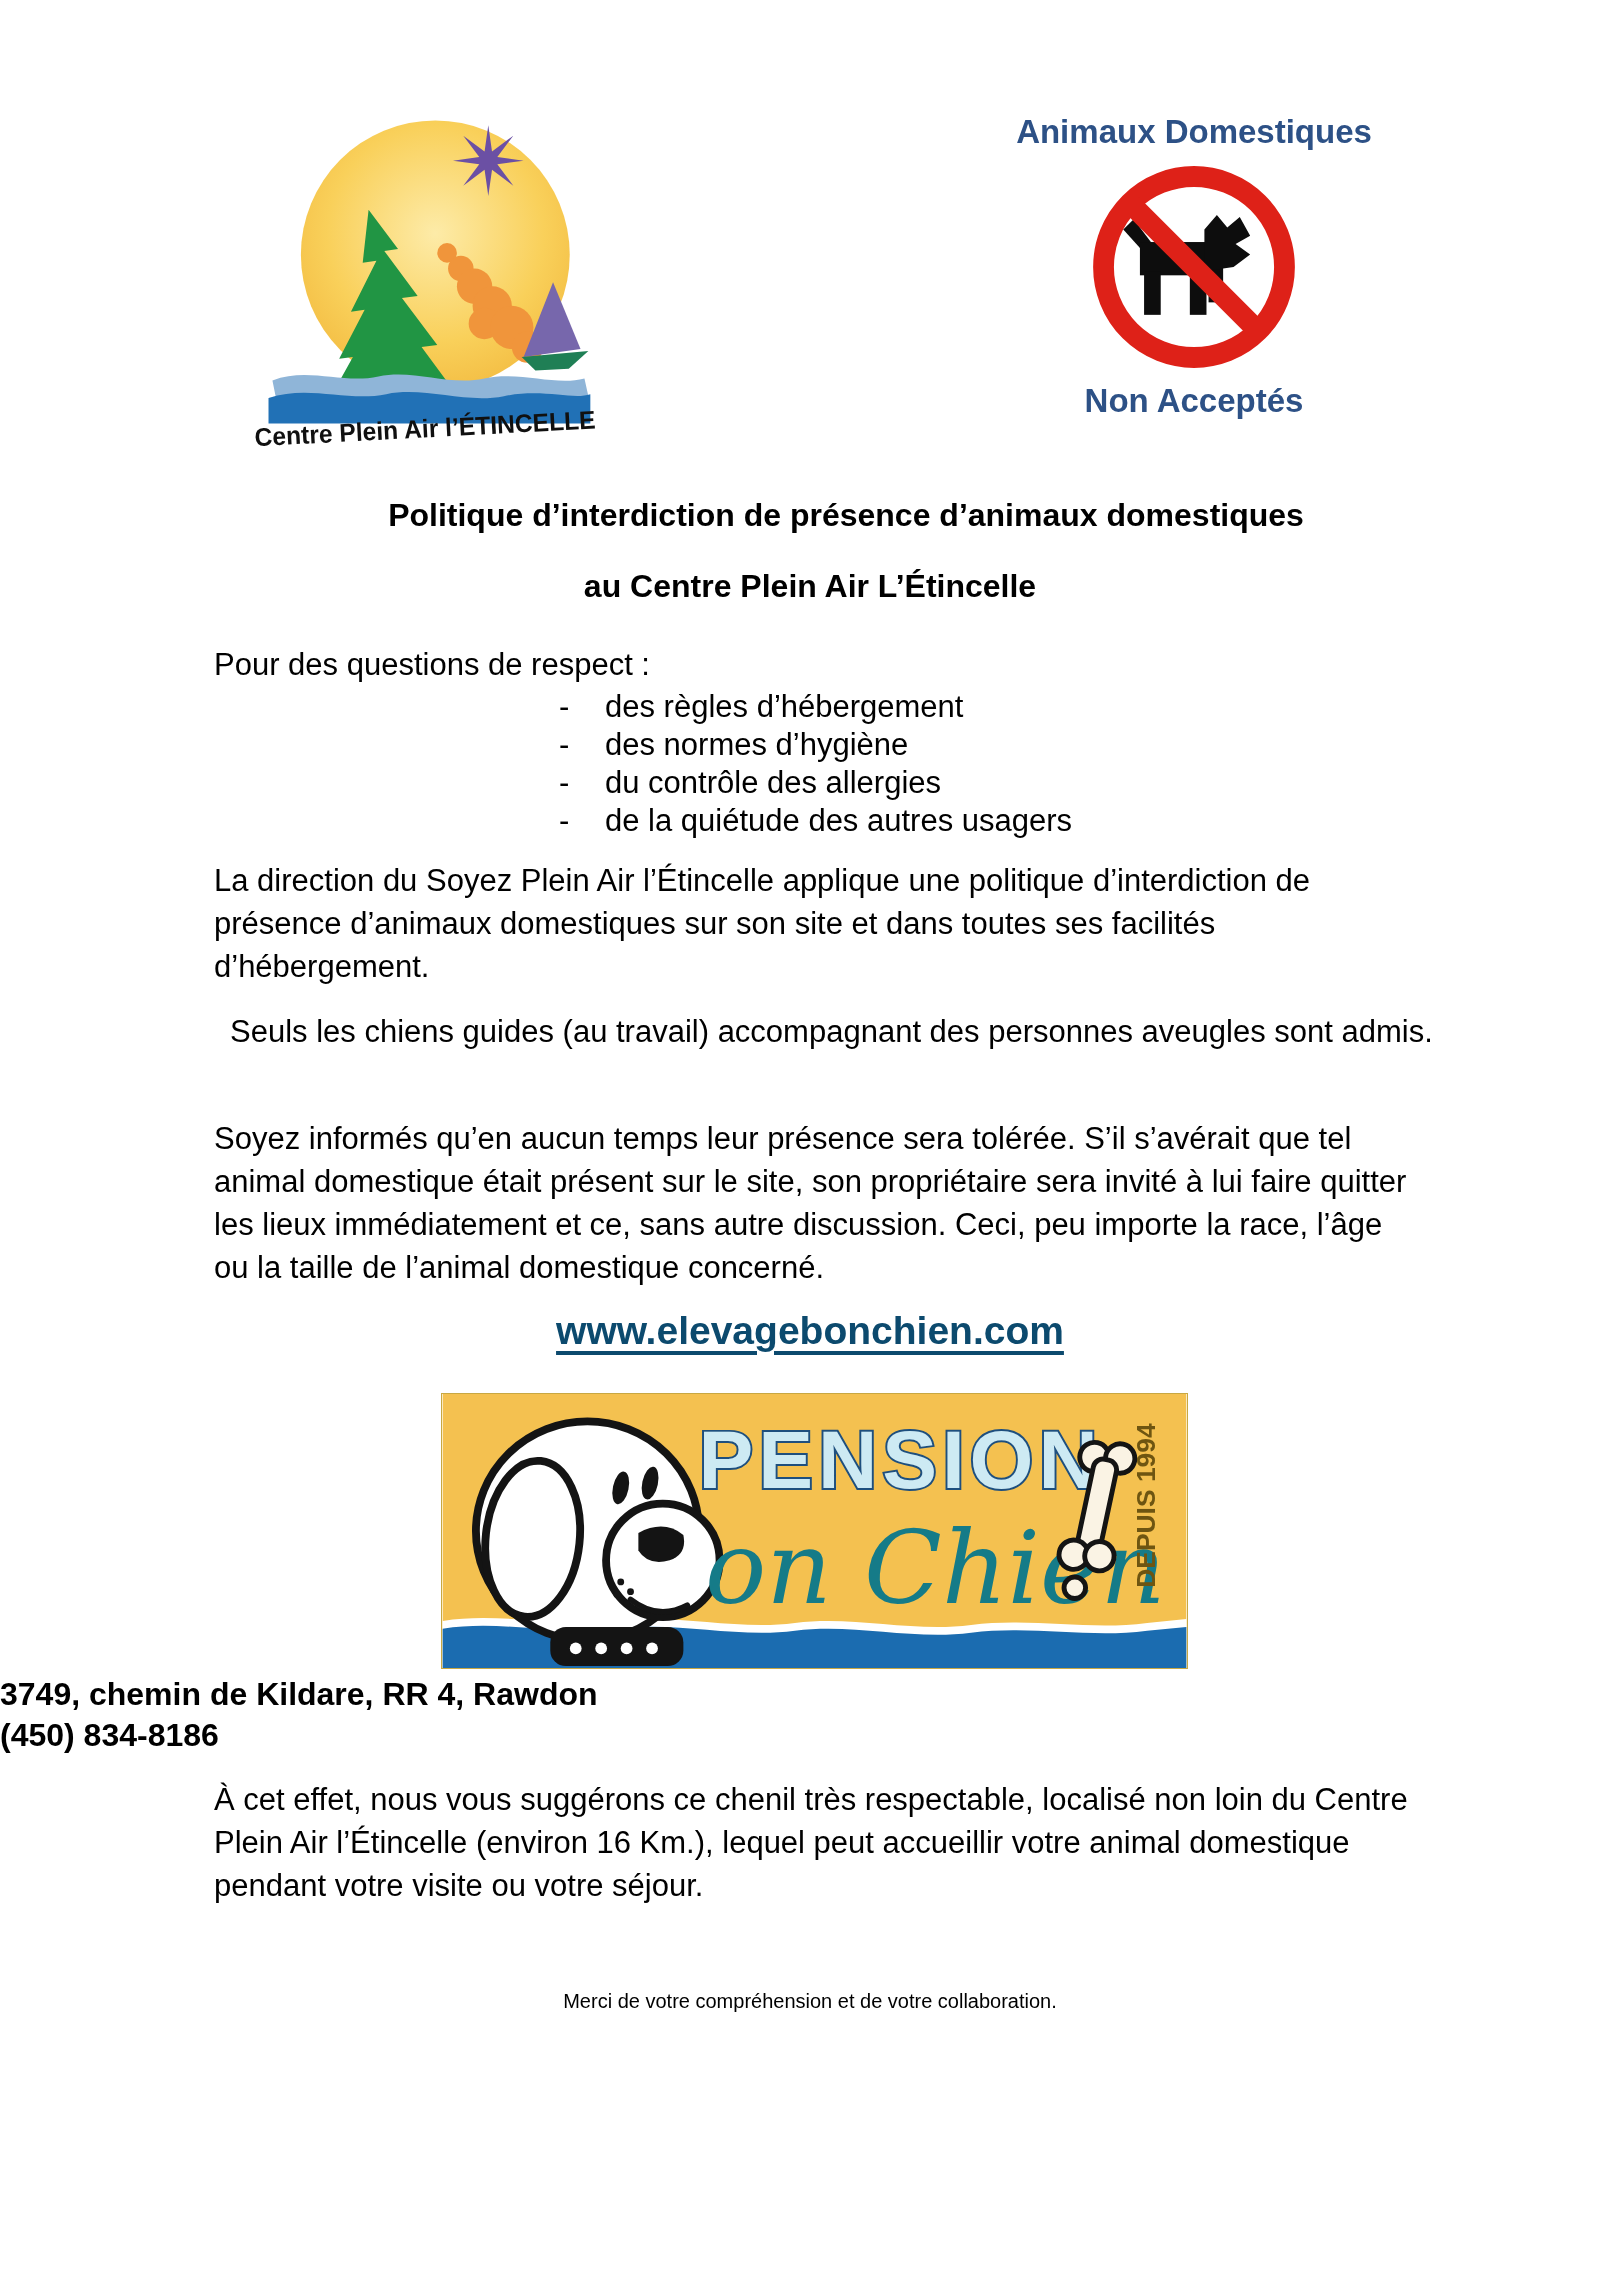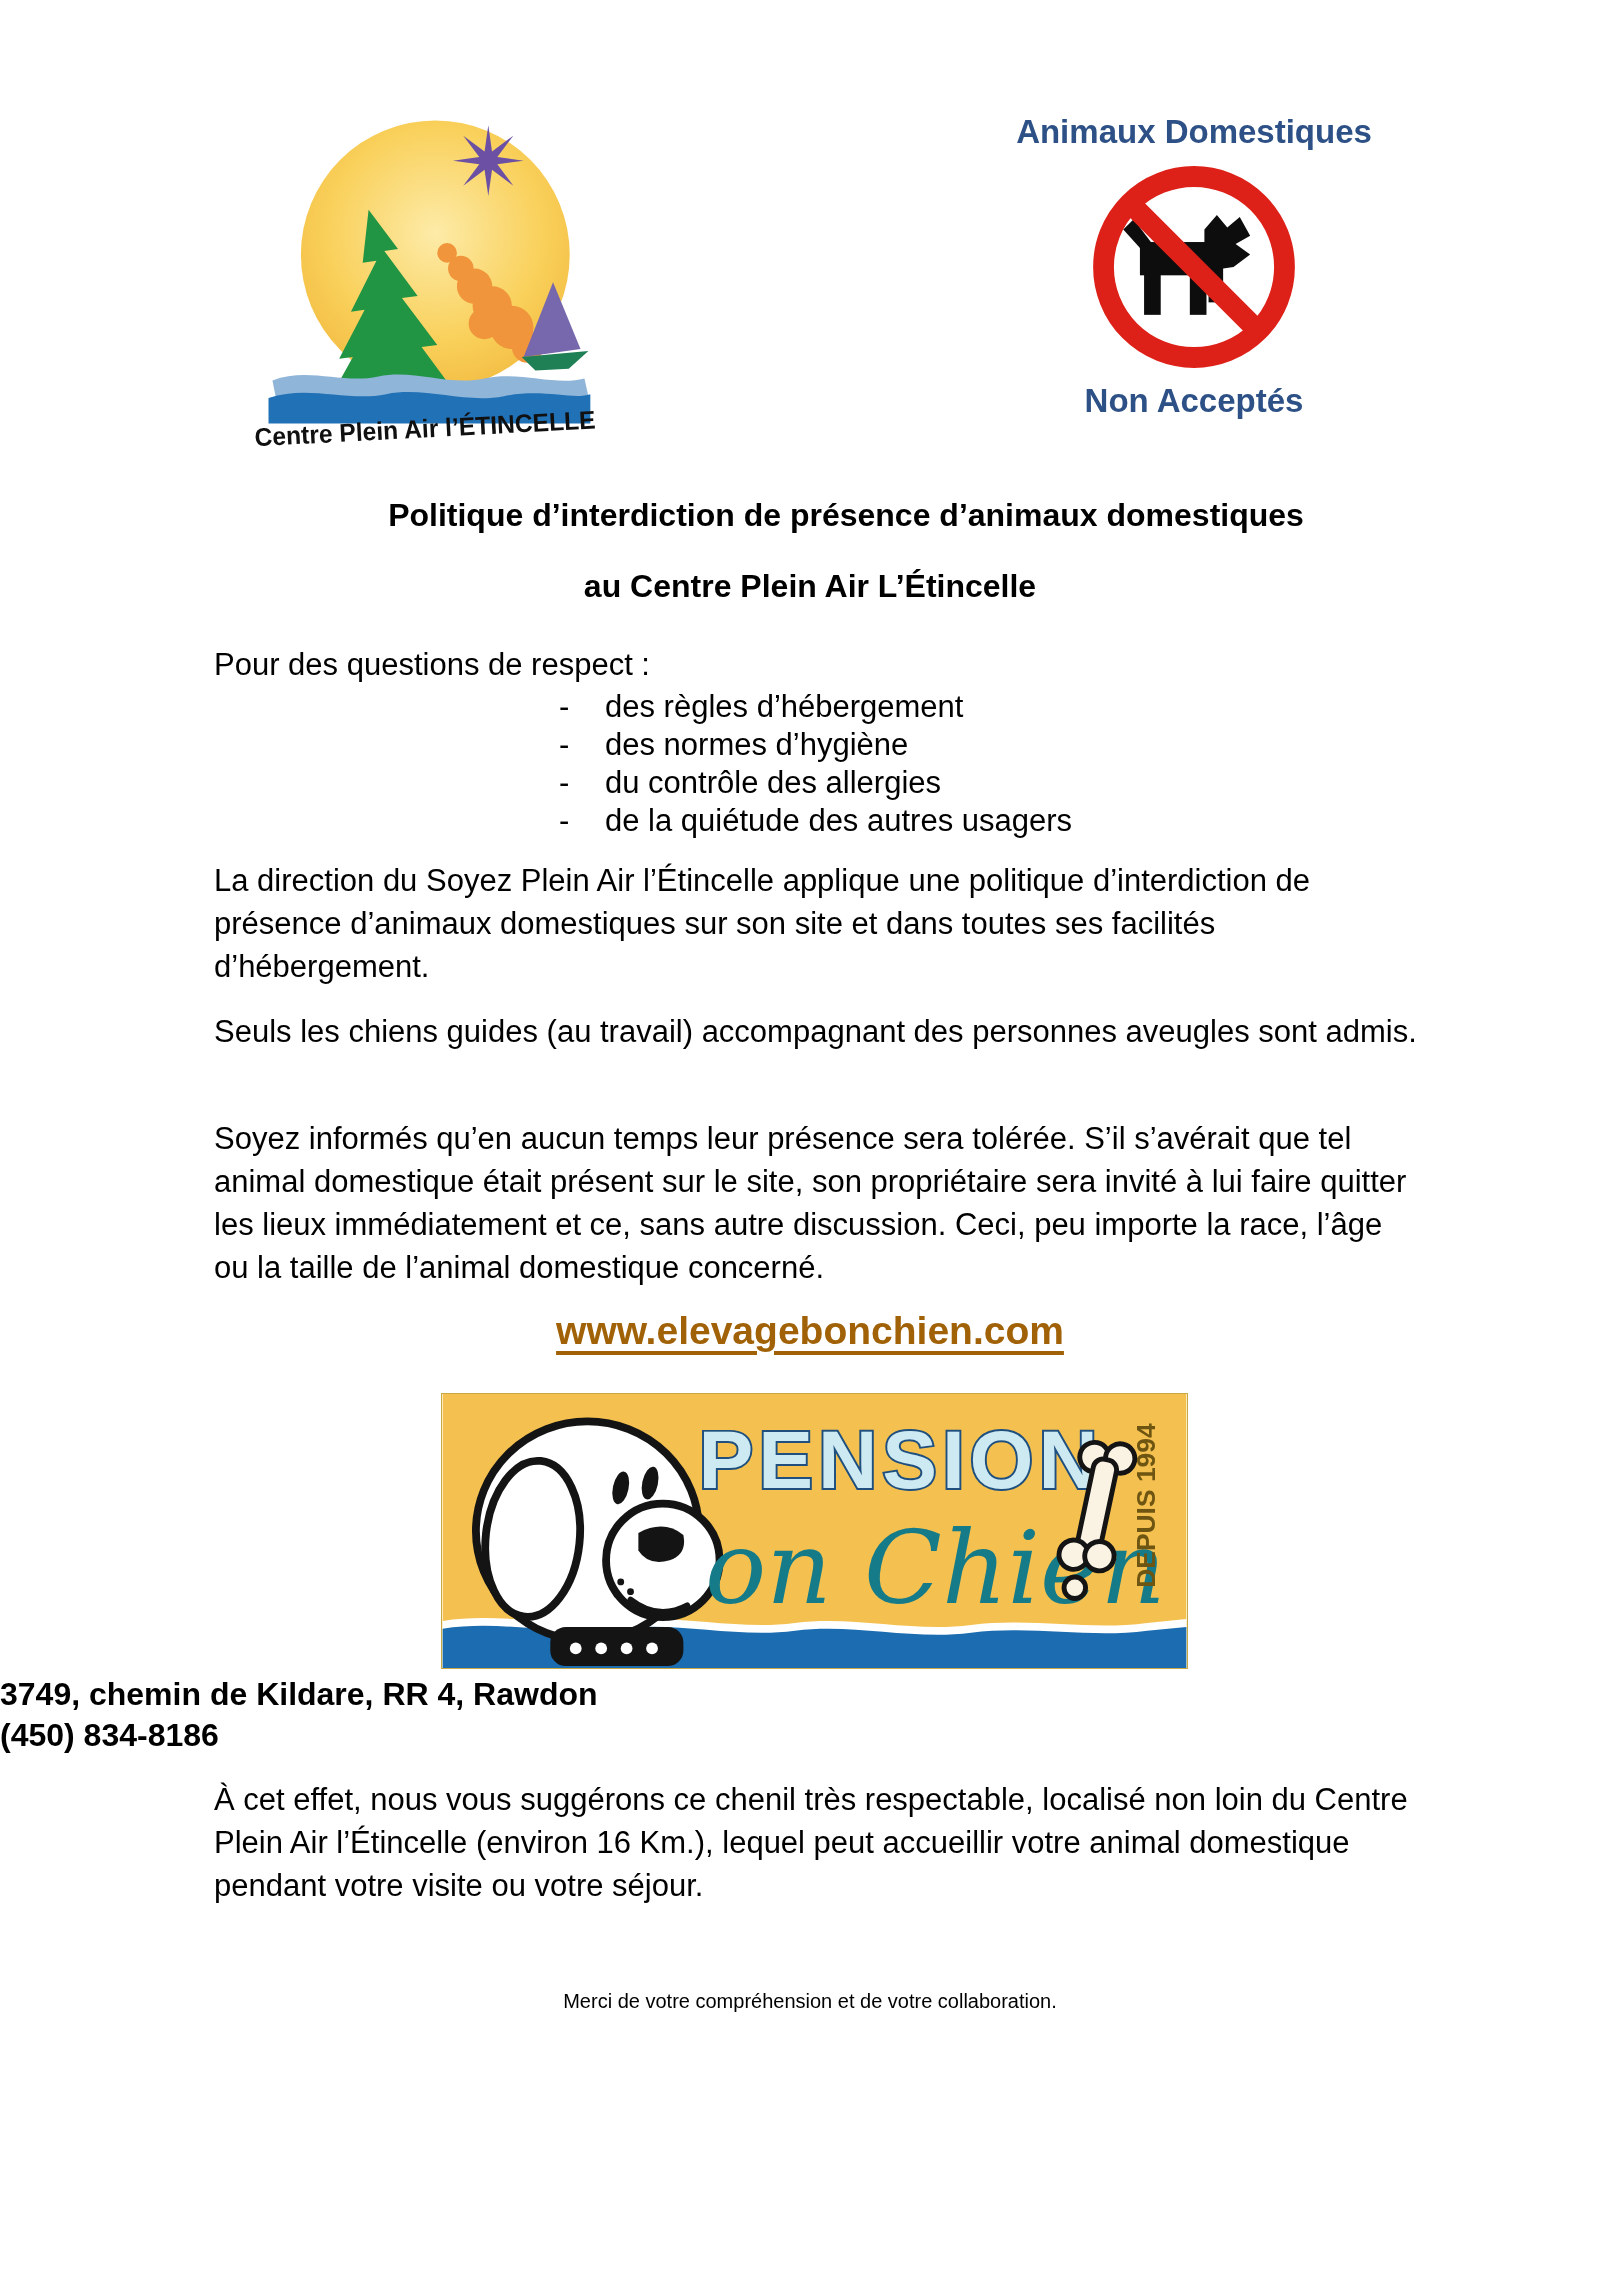--- a/index.html
+++ b/index.html
@@ -19,26 +19,26 @@
   .doc-subtitle{left:0;top:568px;width:1620px;text-align:center;font-size:32px;font-weight:bold;}
 
   
   .body-text{font-size:31px;line-height:43px;}
   .intro{left:214px;top:643px;}
   .bullets{left:214px;top:688px;width:1294px;font-size:31px;line-height:38px;}
   .bullet-row{display:flex;}
   .bullet-dash{display:inline-block;margin-left:345px;width:46px;flex:0 0 auto;}
   .para{left:214px;width:1204px;}
   .p1{top:859px;}
-  .p2{top:1010px;}
+  .p2{top:1010px;margin-left:16px;}
   .p3{top:1117px;}
   .p4{top:1778px;}
 
   .link-wrap{left:0;top:1309px;width:1620px;text-align:center;}
-  a.site-link{font-size:39px;font-weight:bold;color:#a16207;text-decoration:underline;text-decoration-thickness:3.9px;text-underline-offset:6.9px;cursor:pointer;}
+  a.site-link{font-size:39px;font-weight:bold;color:#0c4a6e;text-decoration:underline;text-decoration-thickness:3.9px;text-underline-offset:6.9px;cursor:pointer;}
 
   .banner{left:441px;top:1393px;width:745px;height:274px;border:1px solid #c8a843;}
   .banner svg{width:100%;height:100%;display:block;}
 
   .addr{left:0;width:1620px;font-weight:bold;font-size:32px;}
   .addr1{top:1676px;}
   .addr2{top:1717px;}
 
   .thanks{left:0;top:1990px;width:1620px;text-align:center;font-size:20px;}
 </style>

